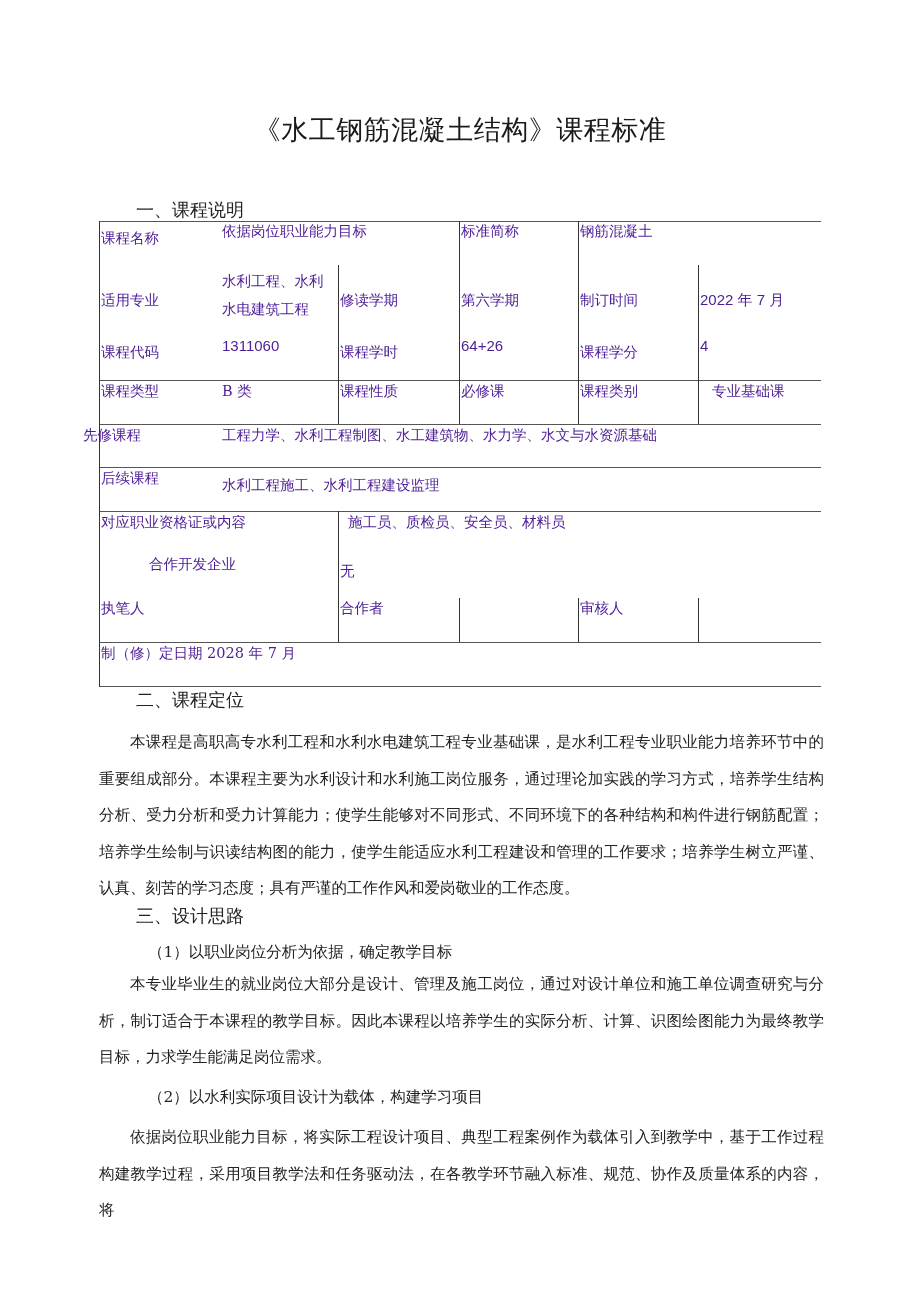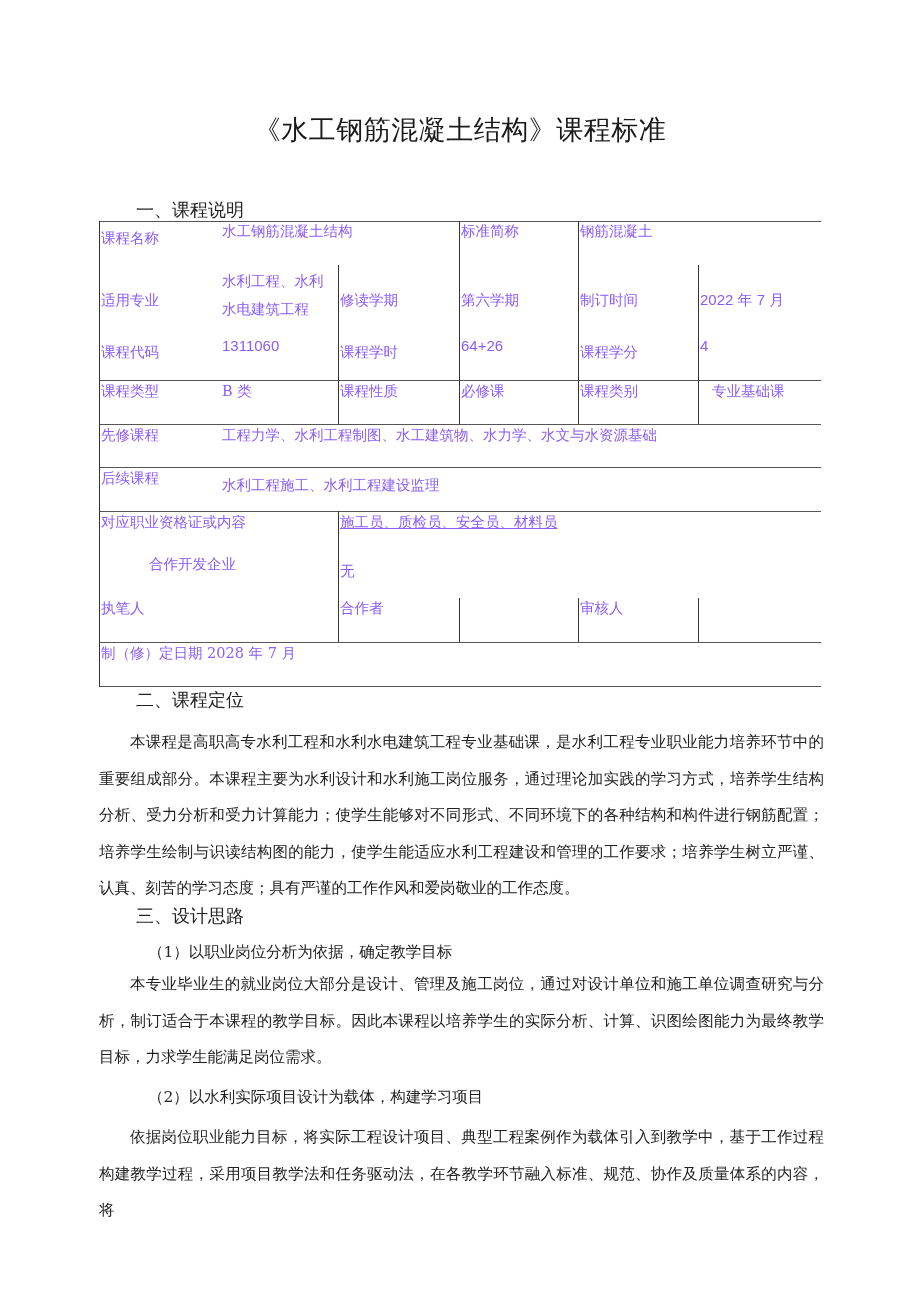--- a/index.html
+++ b/index.html
@@ -1,21 +1,21 @@
 <!DOCTYPE html>
 <html><head>
 <meta charset="utf-8">
 <style>
   html, body { margin:0; padding:0; background:#ffffff; }
   body { width:920px; height:1301px; position:relative; overflow:hidden;
          font-family:"DejaVu Serif","Liberation Serif",serif; color:#222; }
   .abs { position:absolute; white-space:nowrap; }
   .title { top:112px; left:0; width:920px; text-align:center; font-size:27px; letter-spacing:0.5px; color:#1a1a1a; }
   .h2 { font-size:18px; color:#222; }
-  .cell { font-size:14.5px; color:#8b5cf6; }
+  .cell { font-size:14.5px; color:#4c1d95; }
   .num { font-family:"Liberation Sans","DejaVu Sans",sans-serif; font-size:15px; }
   .hline { position:absolute; height:0; border-top:1.5px solid #555; }
   .vline { position:absolute; width:0; border-left:1.2px solid #333; }
   .para { position:absolute; left:99px; width:725px; font-size:15.5px; line-height:36.5px; color:#222; }
   .para p { margin:0; text-align:justify; }
   .indent { text-indent:2em; }
   .sub { position:absolute; font-size:15.5px; color:#222; }
 </style>
 </head>
 <body>
@@ -40,21 +40,21 @@
   <div class="vline" style="left:578px; top:221px; height:203px;"></div>
   <div class="vline" style="left:698px; top:265px; height:159px;"></div>
 
   <div class="vline" style="left:338px; top:511px; height:131px;"></div>
   <div class="vline" style="left:459px; top:598px; height:44px;"></div>
   <div class="vline" style="left:578px; top:598px; height:44px;"></div>
   <div class="vline" style="left:698px; top:598px; height:44px;"></div>
 </div>
 
 <div class="abs cell" style="left:101px; top:229px;">课程名称</div>
-<div class="abs cell" style="left:222px; top:222px;">水工钢筋混凝土结构</div>
+<div class="abs cell" style="left:222px; top:222px;">依据岗位职业能力目标</div>
 <div class="abs cell" style="left:461px; top:222px;">标准简称</div>
 <div class="abs cell" style="left:580px; top:222px;">钢筋混凝土</div>
 
 <div class="abs cell" style="left:101px; top:291px;">适用专业</div>
 <div class="abs cell" style="left:222px; top:272px;font-family:Liberation Serif, serif;">水利工程、水利</div>
 <div class="abs cell" style="left:222px; top:300px;">水电建筑工程</div>
 <div class="abs cell" style="left:340px; top:291px;">修读学期</div>
 <div class="abs cell" style="left:461px; top:291px;">第六学期</div>
 <div class="abs cell" style="left:580px; top:291px;">制订时间</div>
 <div class="abs cell num" style="left:700px; top:291px;">2022 年 7 月</div>
@@ -66,28 +66,28 @@
 <div class="abs cell" style="left:580px; top:343px;">课程学分</div>
 <div class="abs cell num" style="left:700px; top:337px;">4</div>
 
 <div class="abs cell" style="left:101px; top:382px;">课程类型</div>
 <div class="abs cell" style="left:222px; top:382px;">B 类</div>
 <div class="abs cell" style="left:340px; top:382px;">课程性质</div>
 <div class="abs cell" style="left:461px; top:382px;">必修课</div>
 <div class="abs cell" style="left:580px; top:382px;">课程类别</div>
 <div class="abs cell" style="left:700px; top:382px;padding-left:12px;">专业基础课</div>
 
-<div class="abs cell" style="left:101px; top:426px;">先修课程</div>
+<div class="abs cell" style="left:83px; top:426px;">先修课程</div>
 <div class="abs cell" style="left:222px; top:426px;">工程力学、水利工程制图、水工建筑物、水力学、水文与水资源基础</div>
 
 <div class="abs cell" style="left:101px; top:469px;">后续课程</div>
 <div class="abs cell" style="left:222px; top:476px;">水利工程施工、水利工程建设监理</div>
 
 <div class="abs cell" style="left:101px; top:513px;">对应职业资格证或内容</div>
-<div class="abs cell" style="left:340px; top:513px;text-decoration:underline;">施工员、质检员、安全员、材料员</div>
+<div class="abs cell" style="left:348px; top:513px;">施工员、质检员、安全员、材料员</div>
 <div class="abs cell" style="left:101px; top:555px;padding-left:48px;">合作开发企业</div>
 <div class="abs cell" style="left:340px; top:562px;">无</div>
 <div class="abs cell" style="left:101px; top:599px;">执笔人</div>
 <div class="abs cell" style="left:340px; top:599px;">合作者</div>
 <div class="abs cell" style="left:461px; top:599px;"></div>
 <div class="abs cell" style="left:580px; top:599px;">审核人</div>
 <div class="abs cell" style="left:700px; top:599px;"></div>
 
 <div class="abs cell" style="left:101px; top:644px;">制（修）定日期 2028 年 7 月</div>
 

